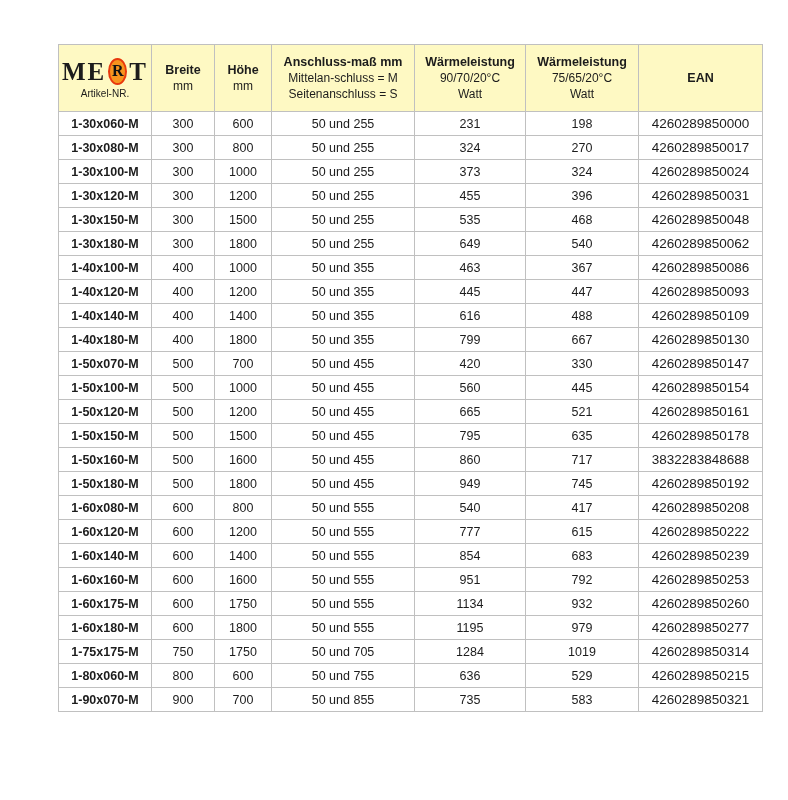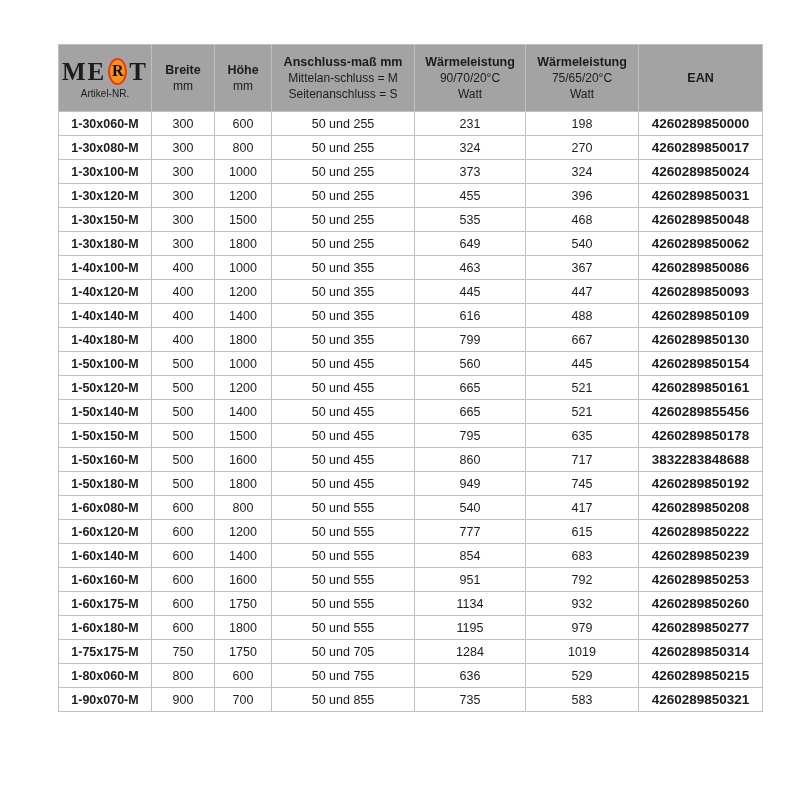--- a/index.html
+++ b/index.html
@@ -24,21 +24,21 @@
     border-collapse: collapse;
     table-layout: fixed;
   }
   .spec-table th,
   .spec-table td {
     border: 1px solid #c0c0c0;
     overflow: hidden;
     white-space: nowrap;
   }
   .spec-table thead th {
-    background: #a3a3a3;
+    background: #fef9c3;
     height: 62px;
     vertical-align: middle;
     text-align: center;
     font-weight: normal;
     padding: 2px 3px;
   }
   .h-bold {
     font-weight: bold;
     font-size: 12.5px;
     line-height: 16px;
@@ -53,21 +53,20 @@
     font-size: 12.5px;
     padding: 0 2px;
     background: #ffffff;
   }
   .spec-table tbody td.bold-cell {
     font-weight: bold;
     margin-left: 16px;
   }
   .spec-table tbody td.ean-cell {
     font-size: 13.5px;
-    font-weight: bold;
   }
   
   .logo {
     display: flex;
     align-items: center;
     justify-content: center;
     font-family: "Liberation Serif", serif;
     font-weight: bold;
     font-size: 25px;
     letter-spacing: 2px;
@@ -231,45 +230,45 @@
         <tr>
           <td class="bold-cell">1-40x180-M</td>
           <td>400</td>
           <td>1800</td>
           <td>50 und 355</td>
           <td>799</td>
           <td>667</td>
           <td class="ean-cell">4260289850130</td>
         </tr>
         <tr>
+          <td class="bold-cell">1-50x070-M</td>
+          <td>500</td>
+          <td>700</td>
+          <td>50 und 455</td>
+          <td>420</td>
+          <td>330</td>
+          <td class="ean-cell">4260289850147</td>
+        </tr>
+        <tr>
           <td class="bold-cell">1-50x100-M</td>
           <td>500</td>
           <td>1000</td>
           <td>50 und 455</td>
           <td>560</td>
           <td>445</td>
           <td class="ean-cell">4260289850154</td>
         </tr>
         <tr>
           <td class="bold-cell">1-50x120-M</td>
           <td>500</td>
           <td>1200</td>
           <td>50 und 455</td>
           <td>665</td>
           <td>521</td>
           <td class="ean-cell">4260289850161</td>
-        </tr>
-        <tr>
-          <td class="bold-cell">1-50x140-M</td>
-          <td>500</td>
-          <td>1400</td>
-          <td>50 und 455</td>
-          <td>665</td>
-          <td>521</td>
-          <td class="ean-cell">4260289855456</td>
         </tr>
         <tr>
           <td class="bold-cell">1-50x150-M</td>
           <td>500</td>
           <td>1500</td>
           <td>50 und 455</td>
           <td>795</td>
           <td>635</td>
           <td class="ean-cell">4260289850178</td>
         </tr>

